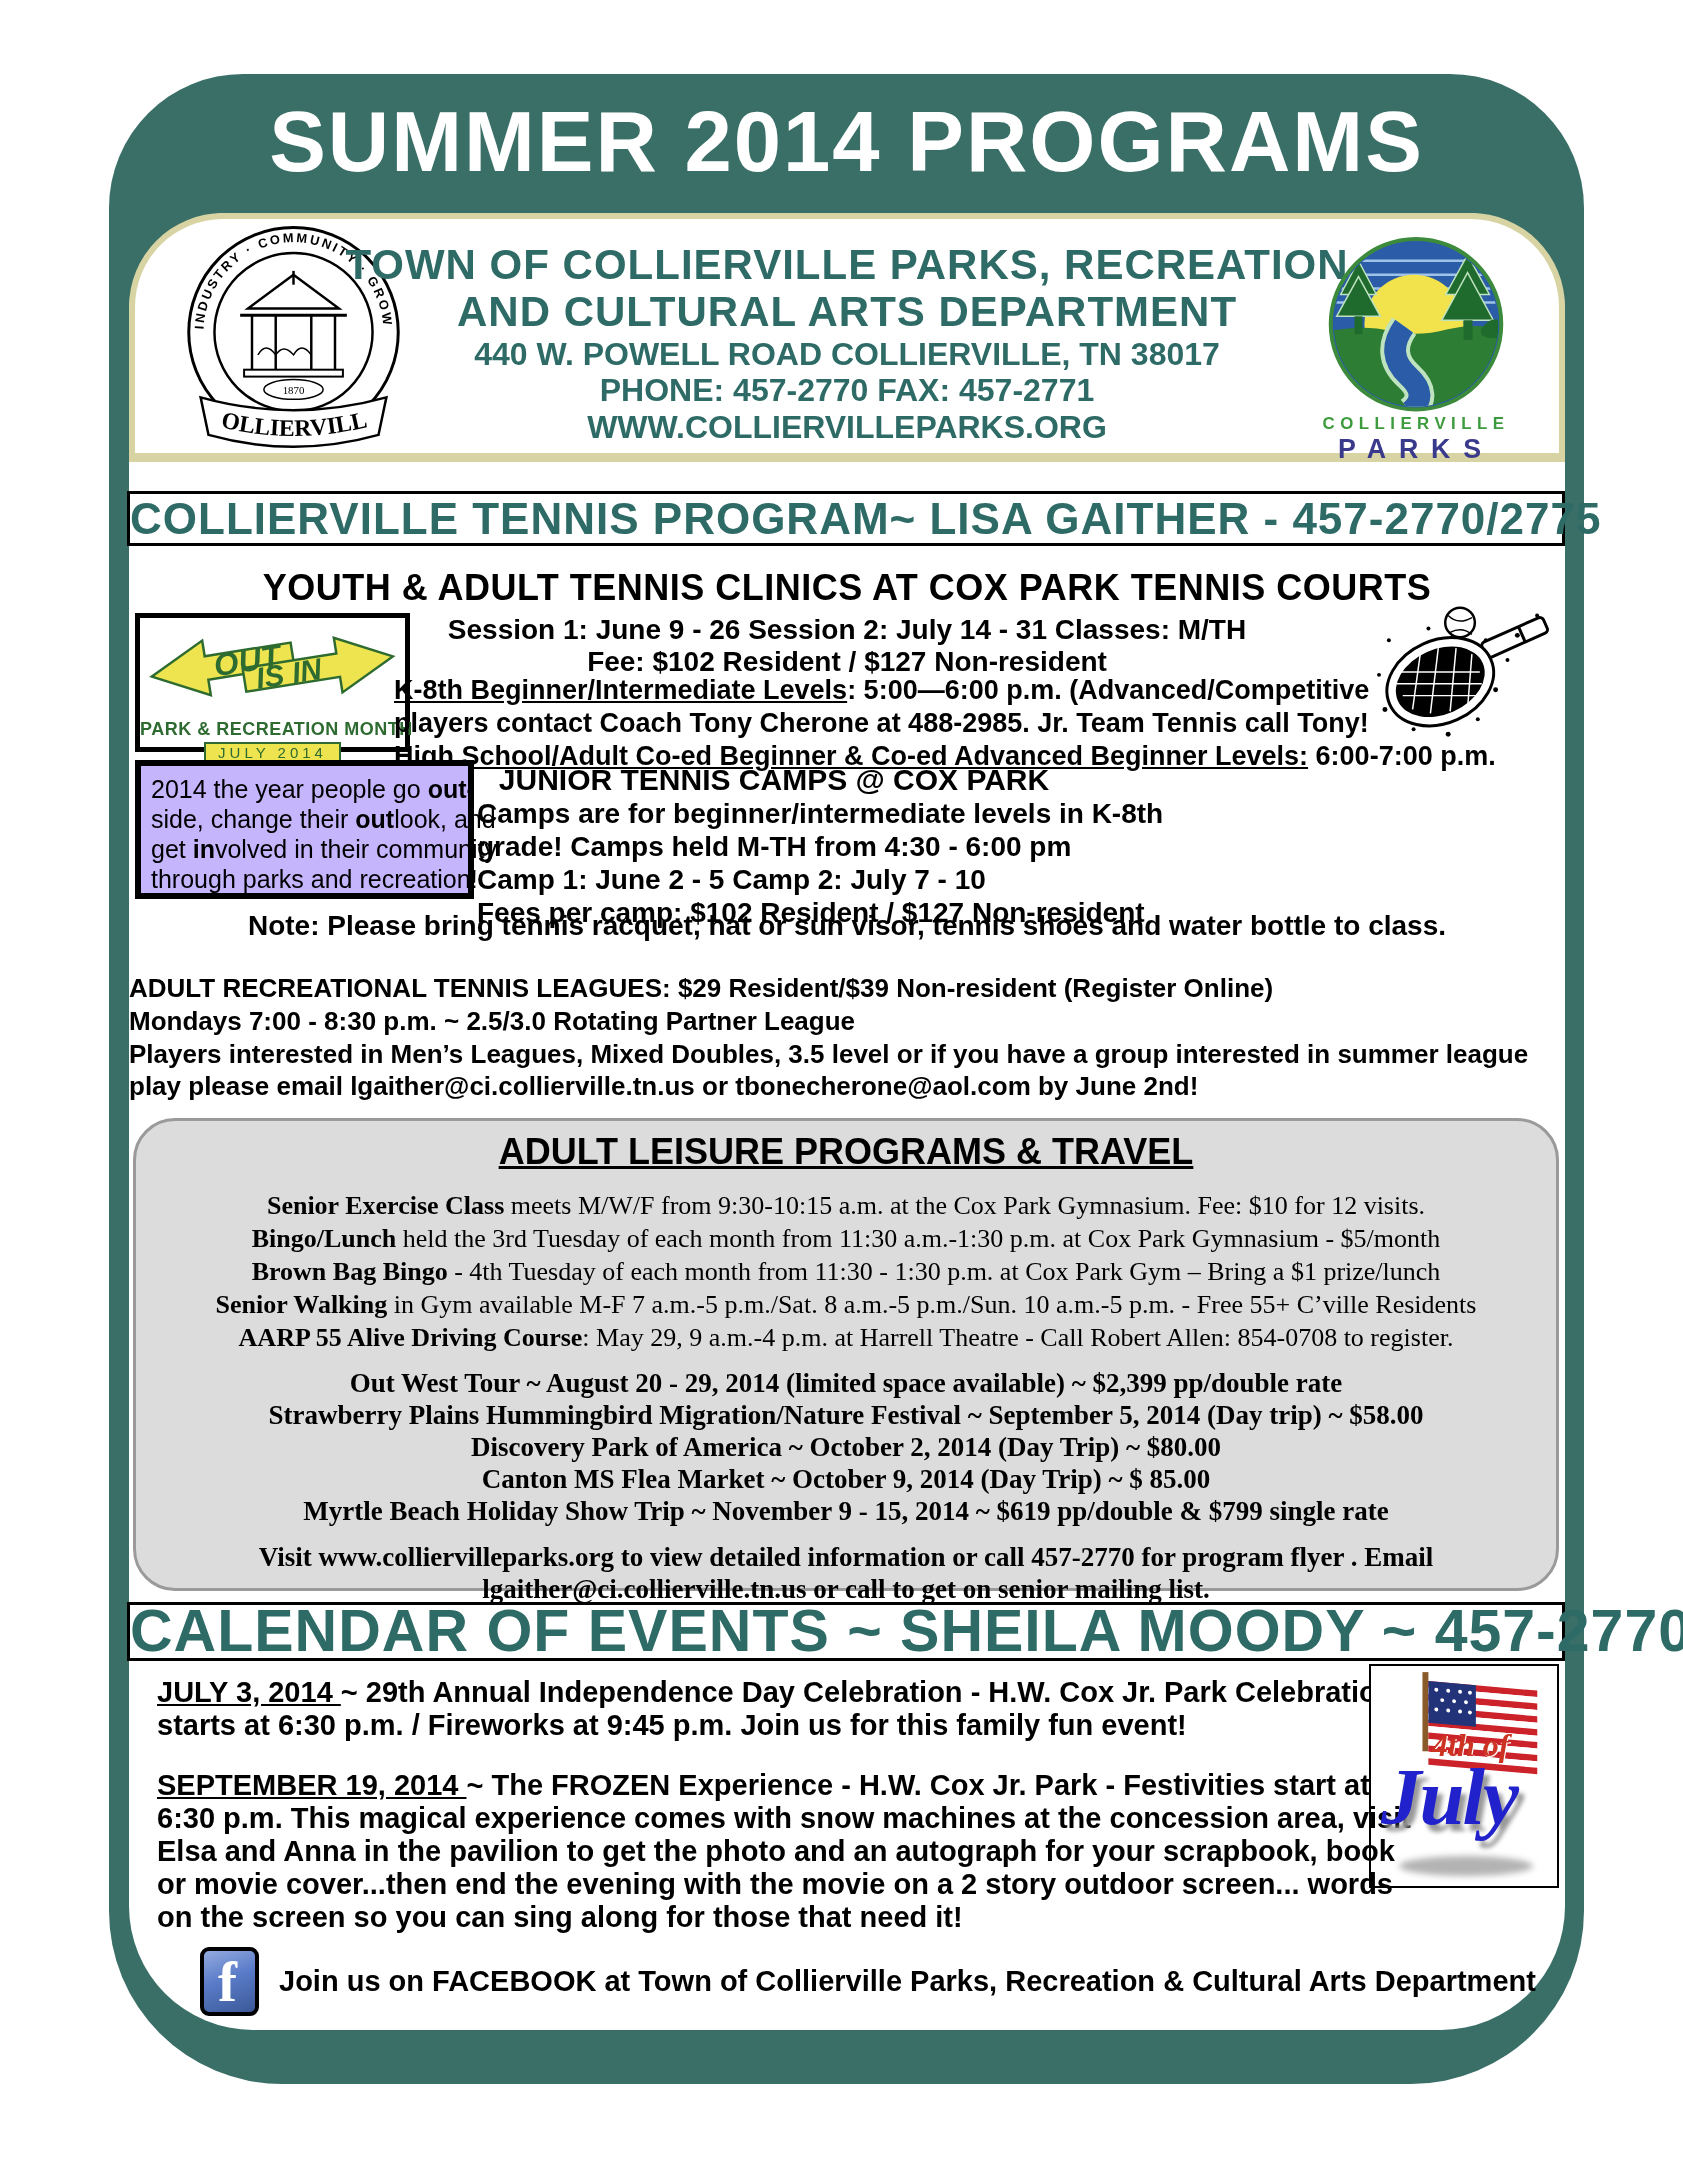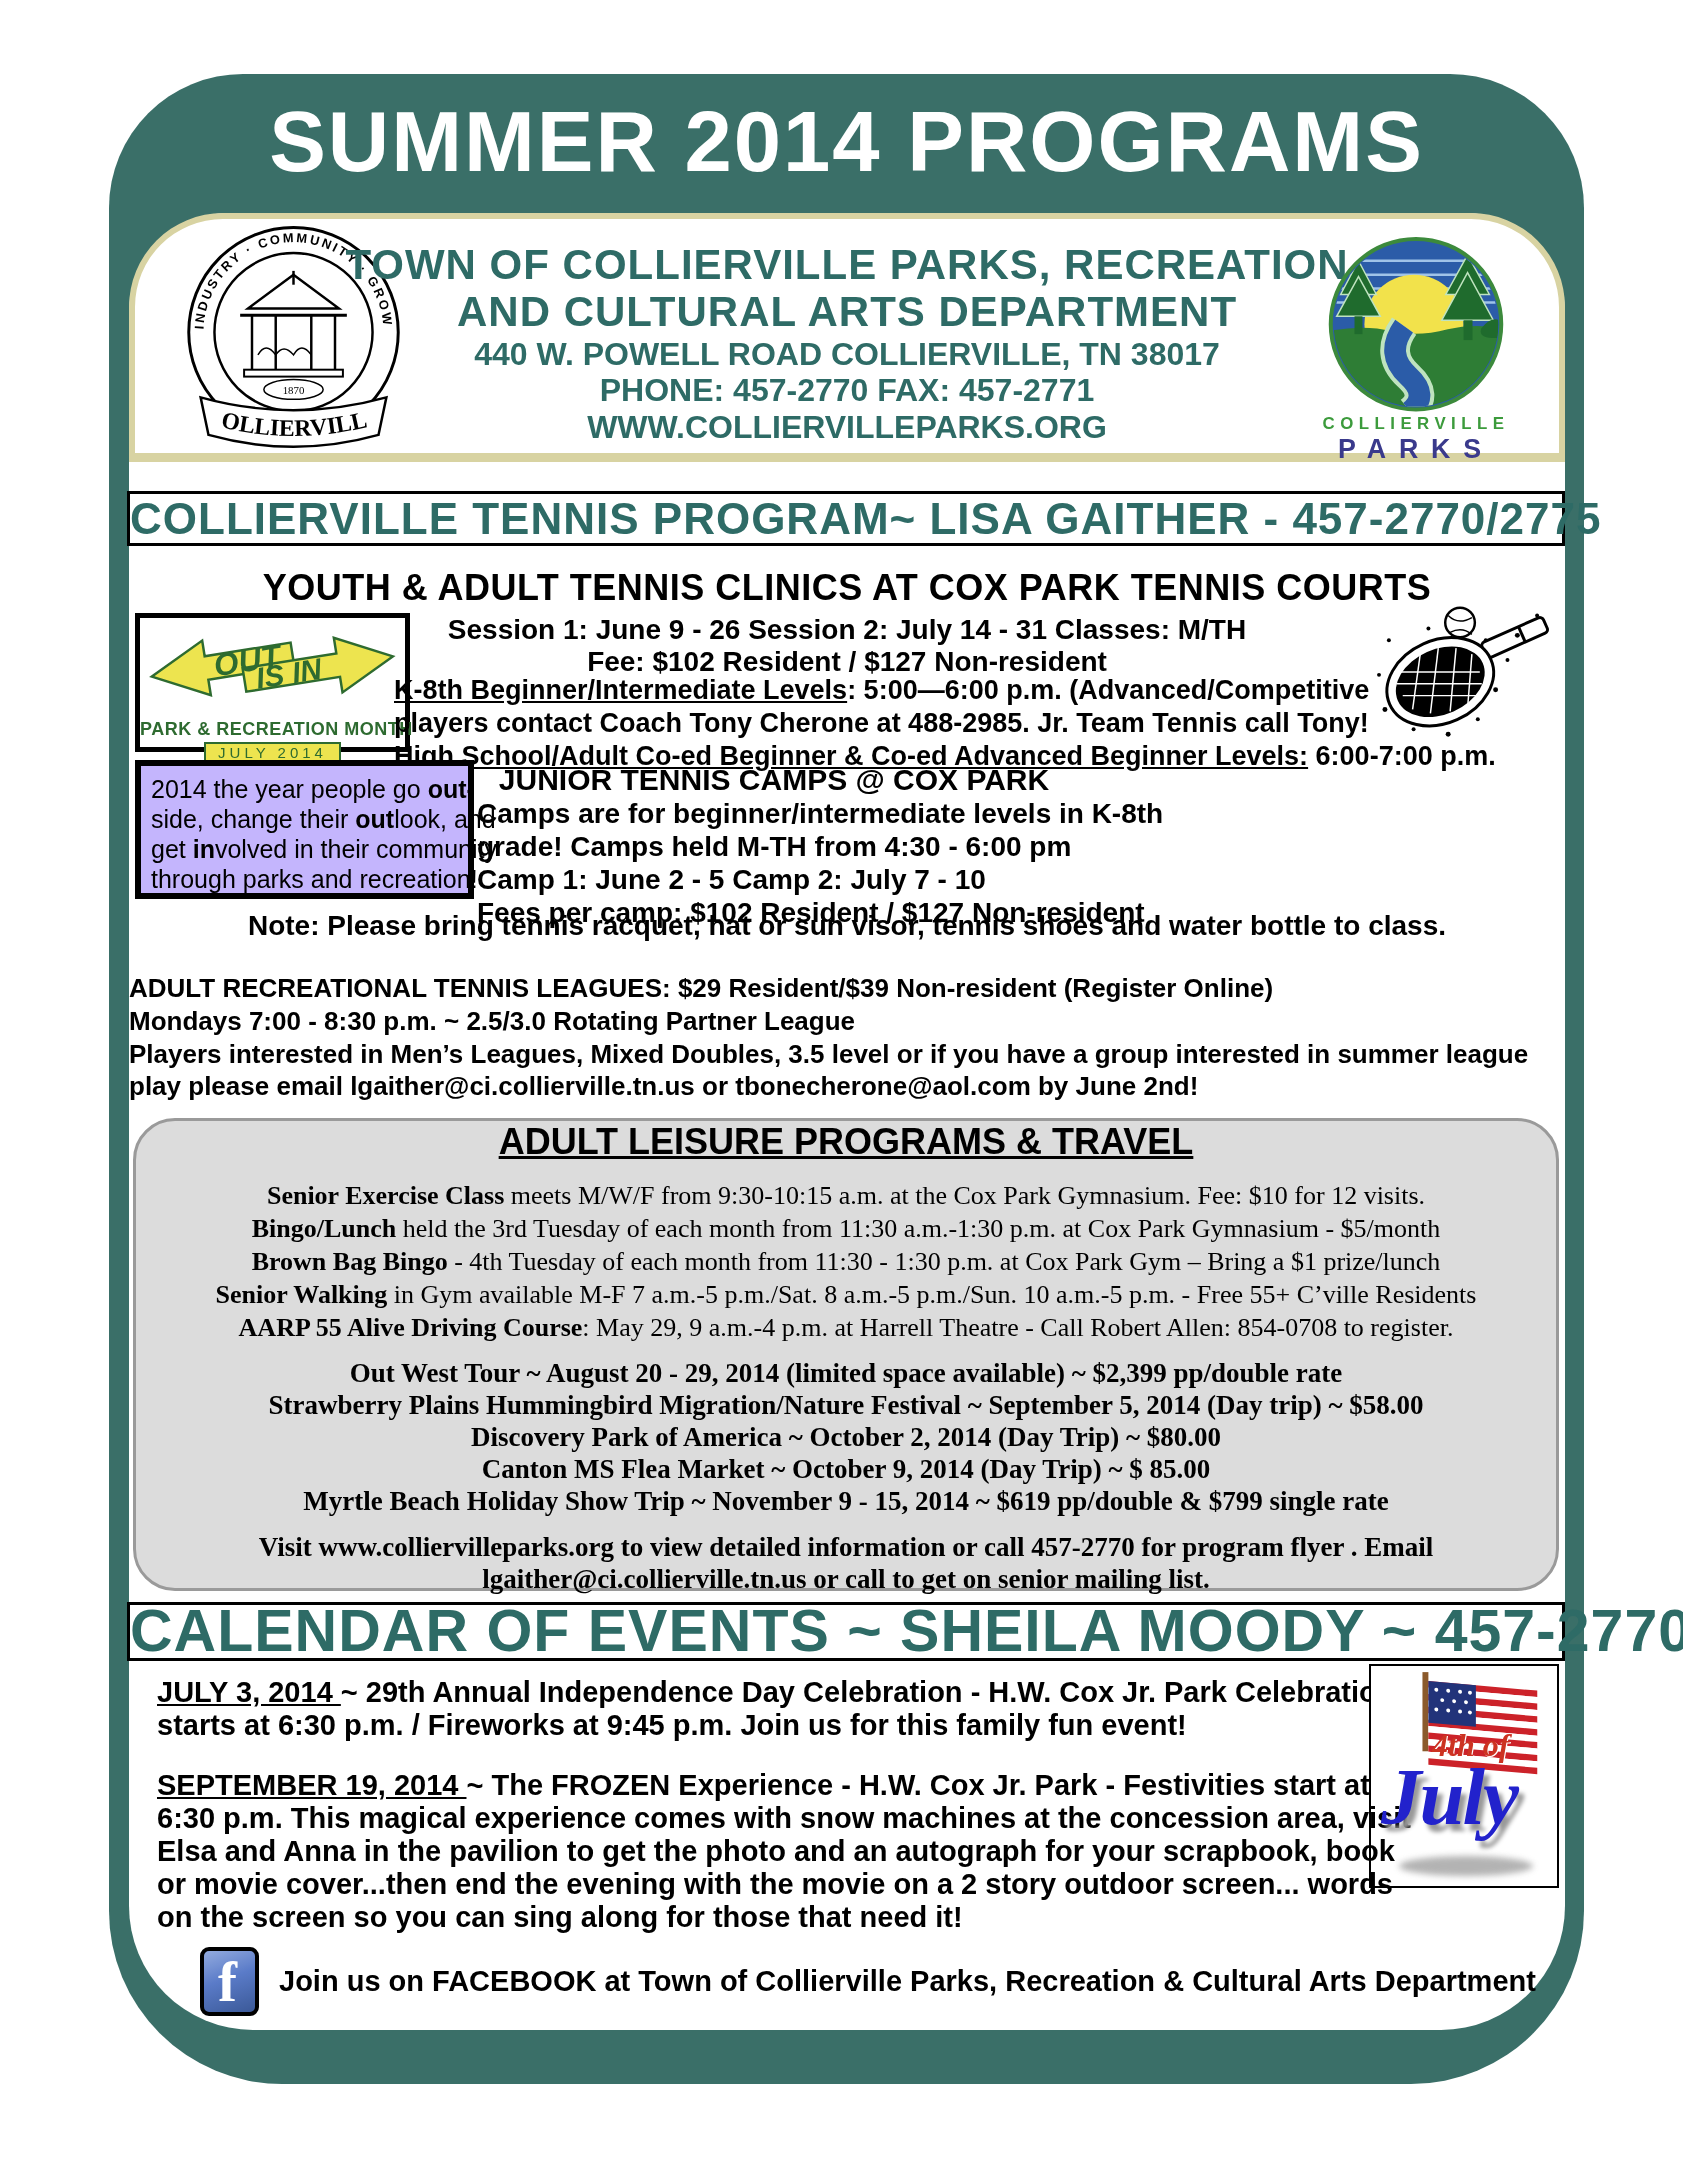--- a/index.html
+++ b/index.html
@@ -79,21 +79,21 @@
     position: absolute; left: 982px; top: 578px; width: 428px; height: 91px;
     border: 4px solid #000; background: #D9D9D9; text-align: center; padding-top: 10px;
     font-size: 28px; font-weight: bold; line-height: 34px; white-space: nowrap;
   }
   .leagues-line { position: absolute; left: 0; right: 0; text-align: left; font-weight: bold; font-size: 26px; white-space: nowrap; }
   .lg1 { top: 760px; } .lg2 { top: 793px; } .lg3 { top: 826px; } .lg4 { top: 858px; }
 
   .leisure-box {
     position: absolute; left: 4px; top: 905px; width: 1426px; height: 473px;
     background: #DCDCDC; border: 3px solid #9A9A9A; border-radius: 42px;
-    text-align: center; 
+    text-align: center; padding-top: 10px;
   }
   .leisure-title { display: inline-block; font-size: 36px; font-weight: bold; text-decoration: underline; margin-bottom: 16px; }
   .program-line { font-family: "Liberation Serif", serif; font-size: 26px; line-height: 33px; white-space: nowrap; }
   .trips-group { margin-top: 13px; }
   .trip-line { font-family: "Liberation Serif", serif; font-size: 27px; font-weight: bold; line-height: 32px; white-space: nowrap; }
   .leisure-footer { margin-top: 14px; }
   .footer-line { font-family: "Liberation Serif", serif; font-size: 27px; font-weight: bold; line-height: 32px; white-space: nowrap; }
 
   .event-block { position: absolute; left: 28px; font-size: 29px; font-weight: bold; line-height: 33px; white-space: nowrap; }
   .july-block { top: 1463px; }

